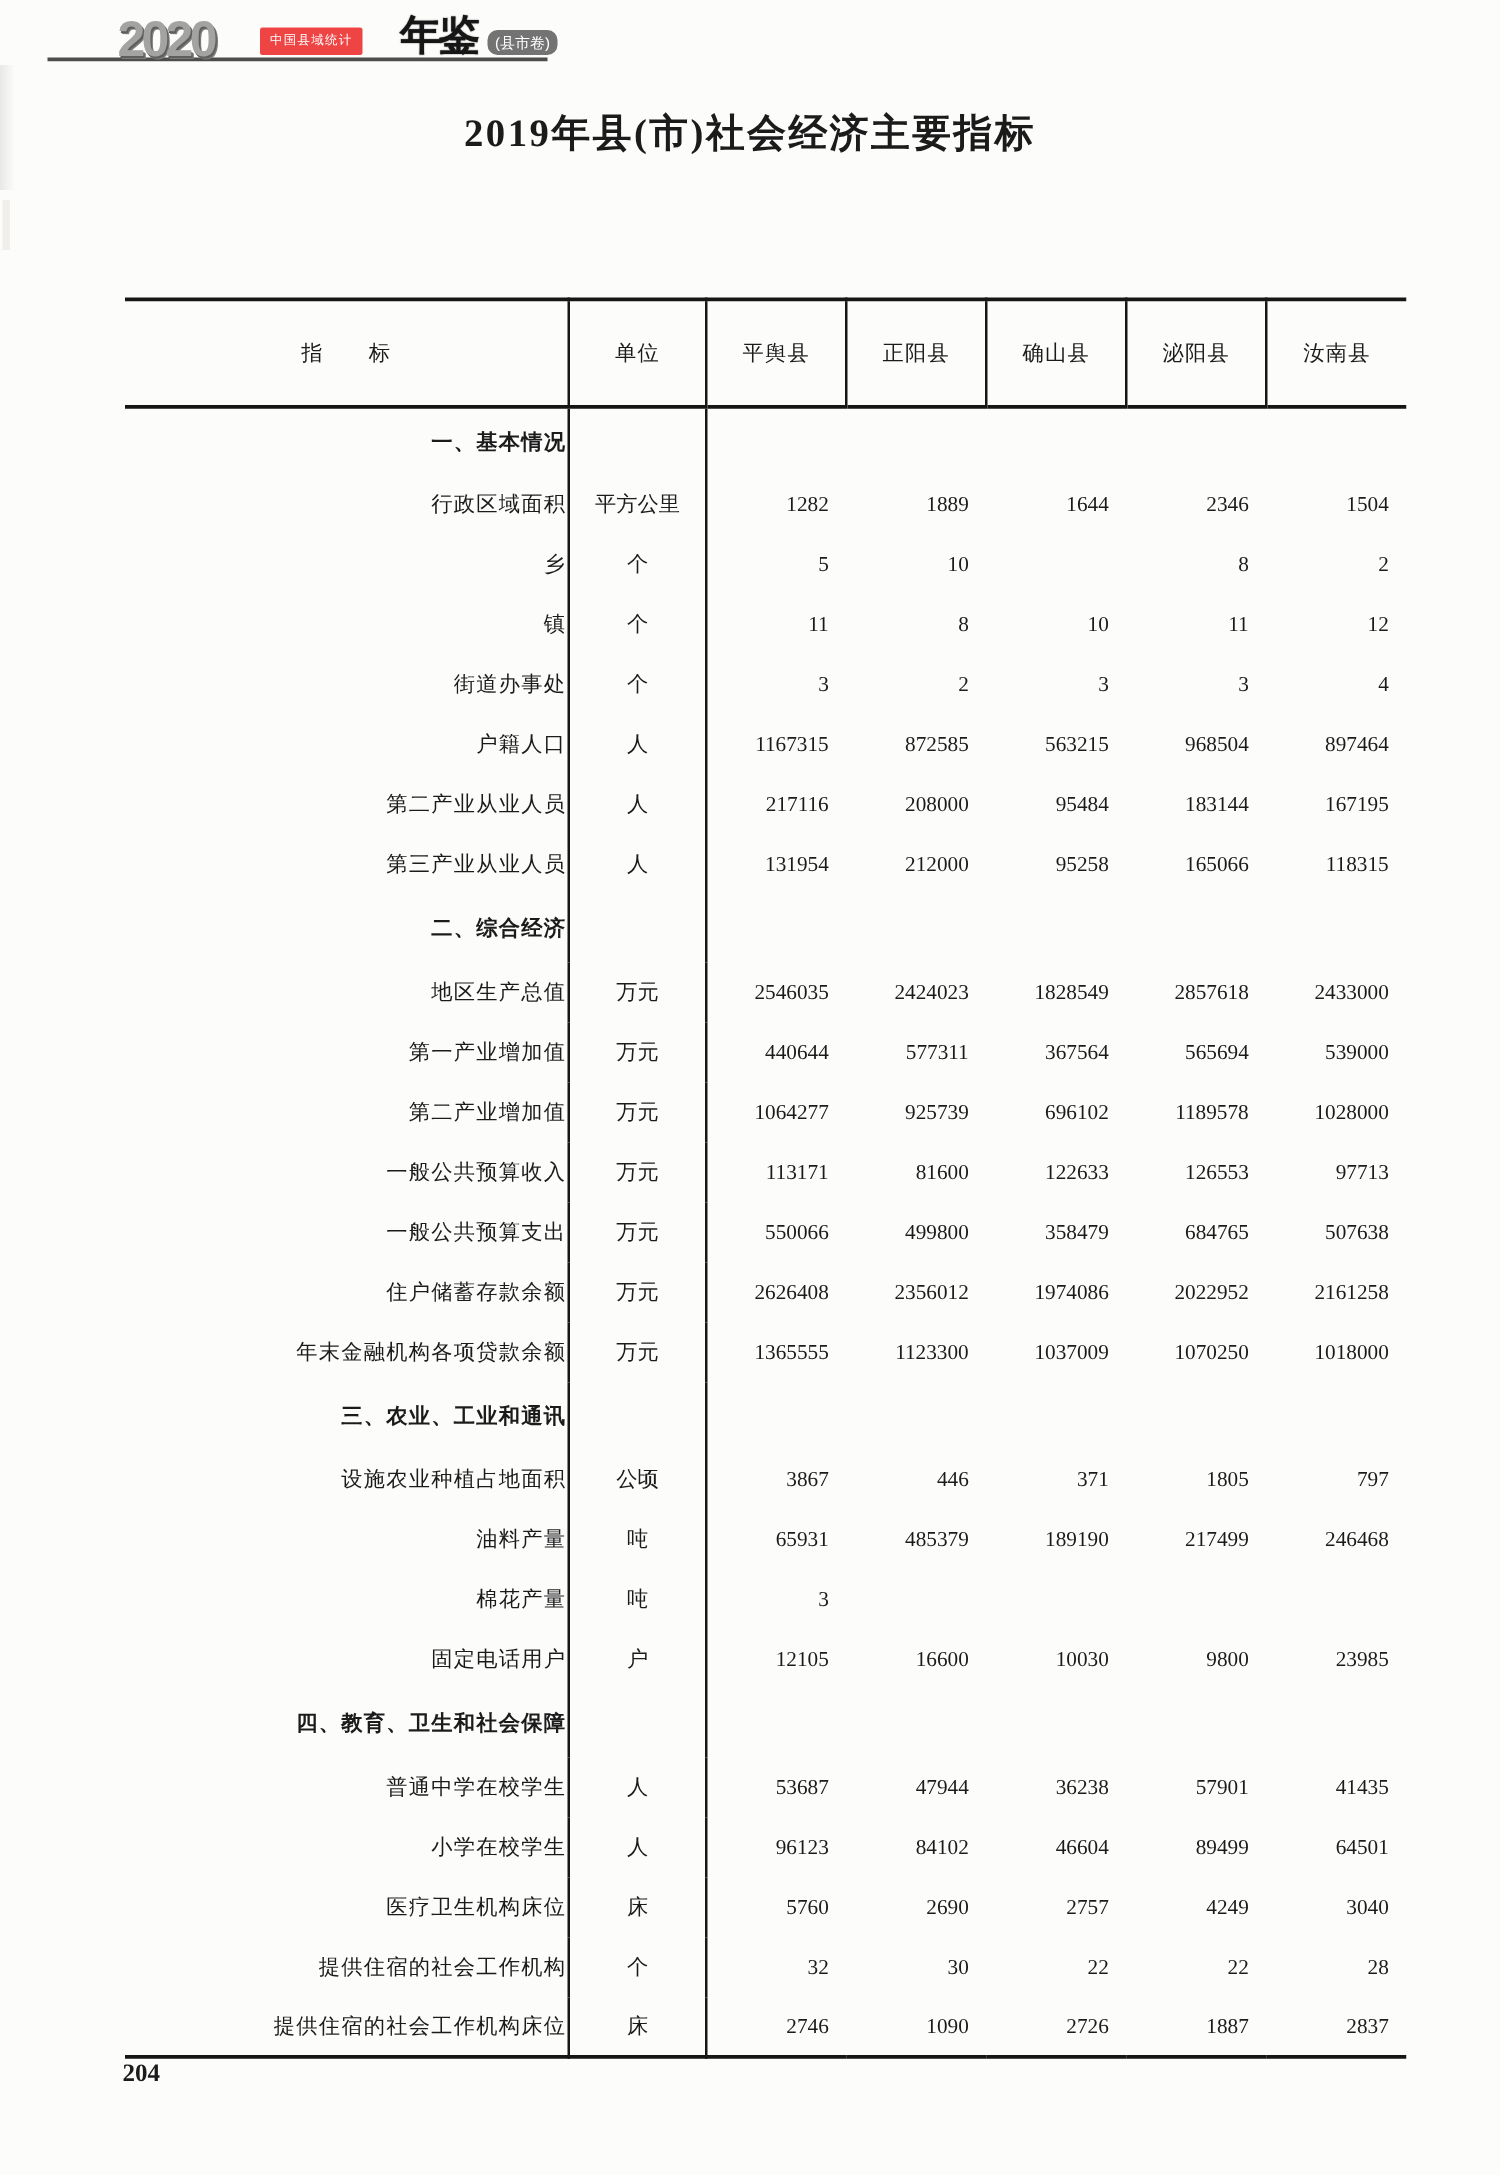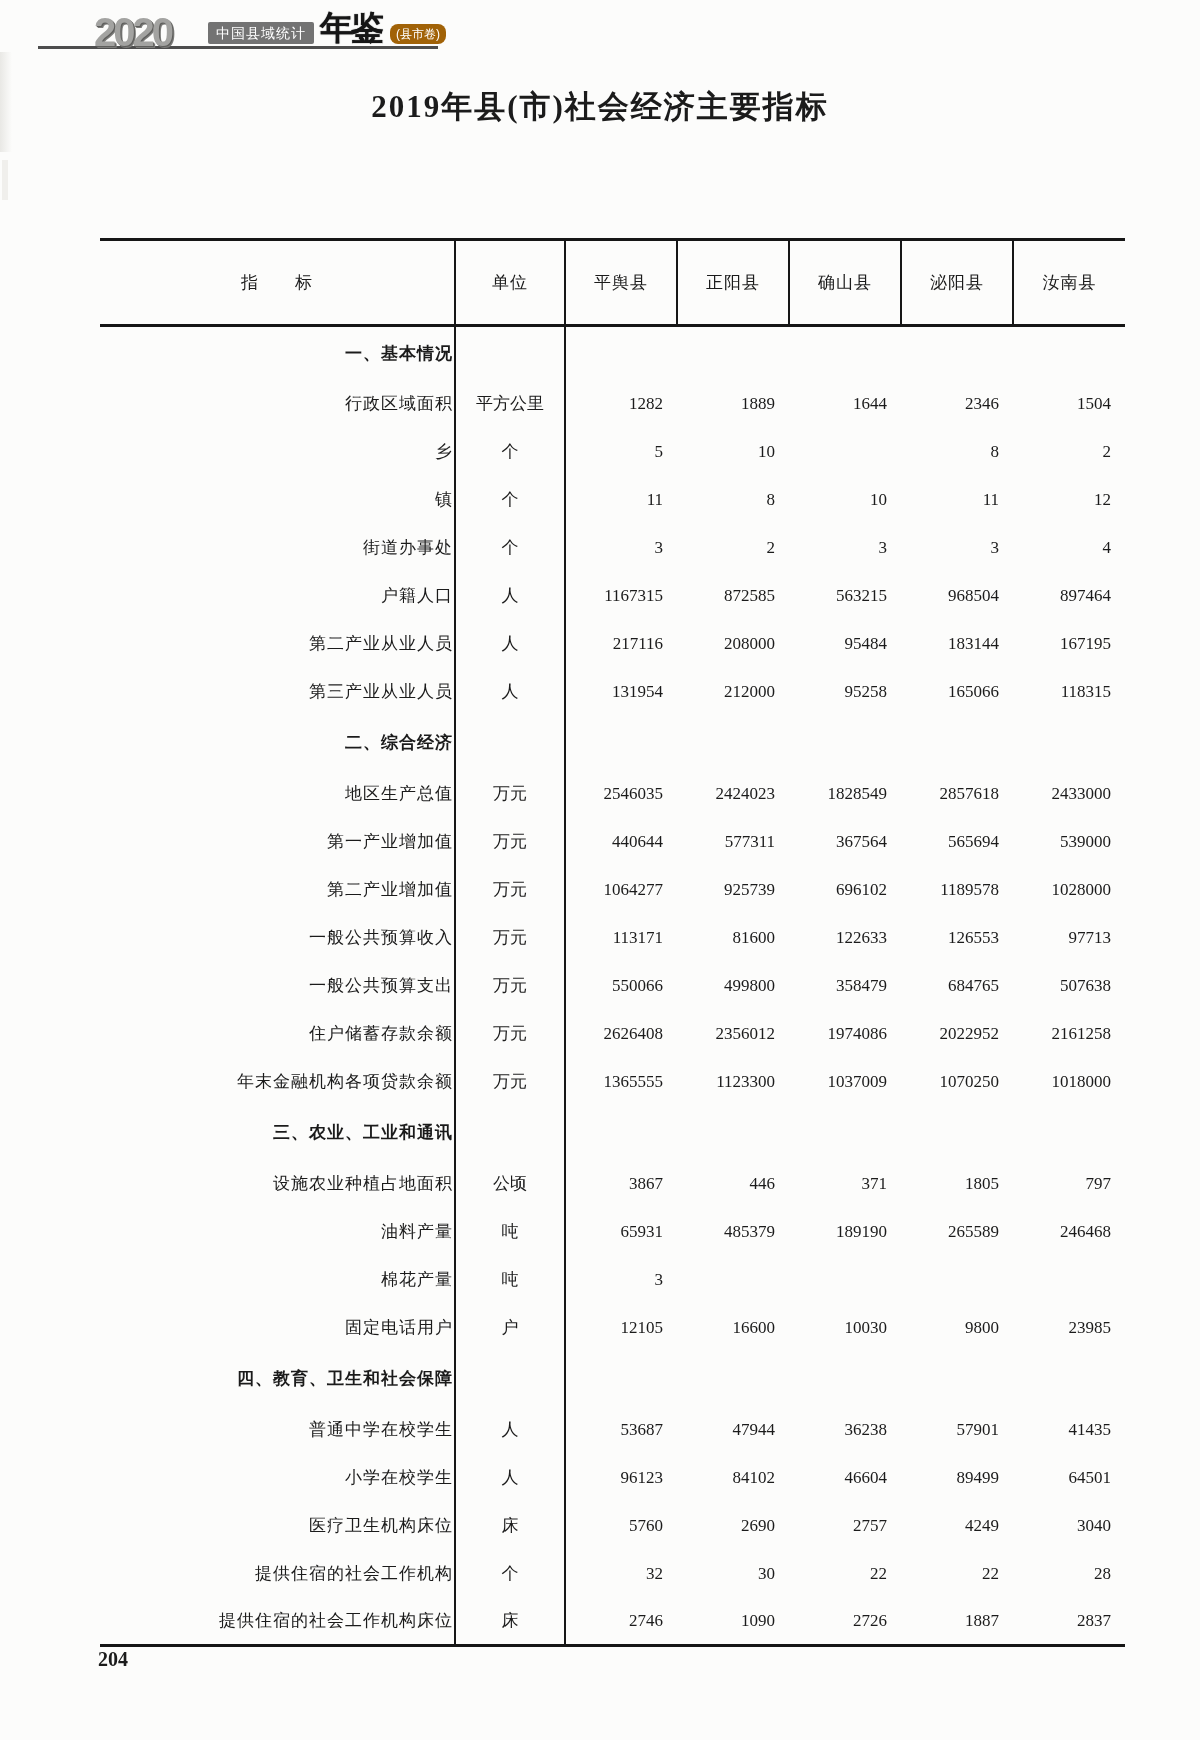--- a/index.html
+++ b/index.html
@@ -29,33 +29,33 @@
   .banner-line { position: absolute; left: 0; top: 32px; width: 400px; height: 3px; background: #4d4d4d; }
   .banner-year {
     position: absolute; left: 56px; top: -4px;
     font-family: "Liberation Sans", sans-serif;
     font-size: 40px; font-weight: 900; letter-spacing: -3px;
     color: #a3a3a1;
     text-shadow: 1px 1px 0 #5e5e5c, 2px 2px 0 #7c7c7a;
   }
   .banner-series {
     position: absolute; left: 170px; top: 8px;
-    background: #737373; color: #fff;
+    background: #ef4444; color: #fff;
     font-family: "Liberation Sans", sans-serif;
-    font-size: 14px; line-height: 14px; padding: 4px 8px 4px 8px;
+    font-size: 10px; line-height: 14px; padding: 4px 8px 4px 8px;
     border-radius: 2px; letter-spacing: 1px; white-space: nowrap;
   }
   .banner-logo {
     position: absolute; left: 282px; top: -8px;
     font-size: 33px; font-weight: bold; color: #161616;
     text-shadow: 0 0 1px #161616; letter-spacing: -2px; white-space: nowrap;
   }
   .banner-volume {
     position: absolute; left: 352px; top: 10px;
-    background: #a16207; color: #fff;
+    background: #737373; color: #fff;
     font-family: "Liberation Sans", sans-serif;
     font-size: 12px; line-height: 12px; padding: 4px 6px;
     border-radius: 8px; white-space: nowrap;
   }
 
   
   .title {
     position: absolute; top: 86px; left: 0; width: 100%;
     margin: 0; text-align: center;
     font-size: 31px; font-weight: bold; letter-spacing: 2px;
@@ -299,21 +299,21 @@
           <td class="c-val">371</td>
           <td class="c-val">1805</td>
           <td class="c-val">797</td>
         </tr>
         <tr>
           <td class="c-ind">油料产量</td>
           <td class="c-unit">吨</td>
           <td class="c-val">65931</td>
           <td class="c-val">485379</td>
           <td class="c-val">189190</td>
-          <td class="c-val">265589</td>
+          <td class="c-val">217499</td>
           <td class="c-val">246468</td>
         </tr>
         <tr>
           <td class="c-ind">棉花产量</td>
           <td class="c-unit">吨</td>
           <td class="c-val">3</td>
           <td class="c-val"></td>
           <td class="c-val"></td>
           <td class="c-val"></td>
           <td class="c-val"></td>

